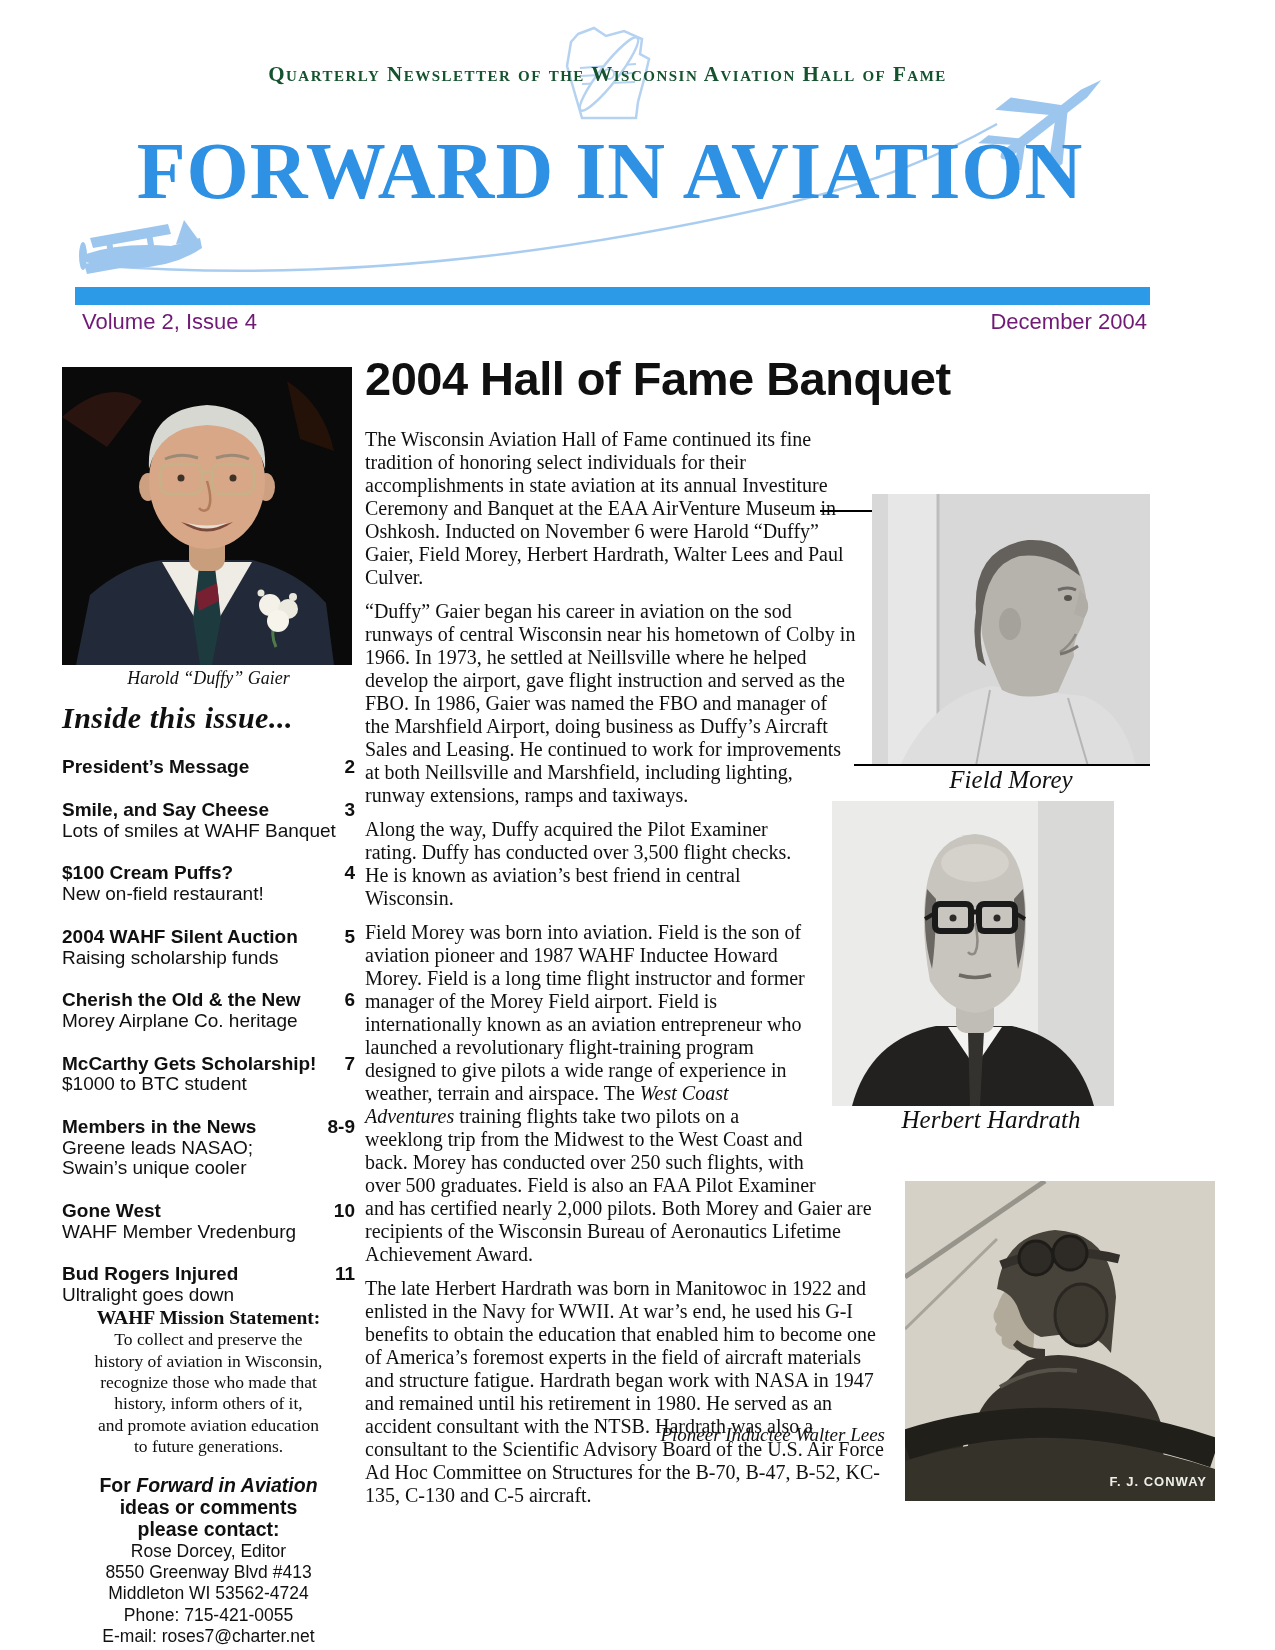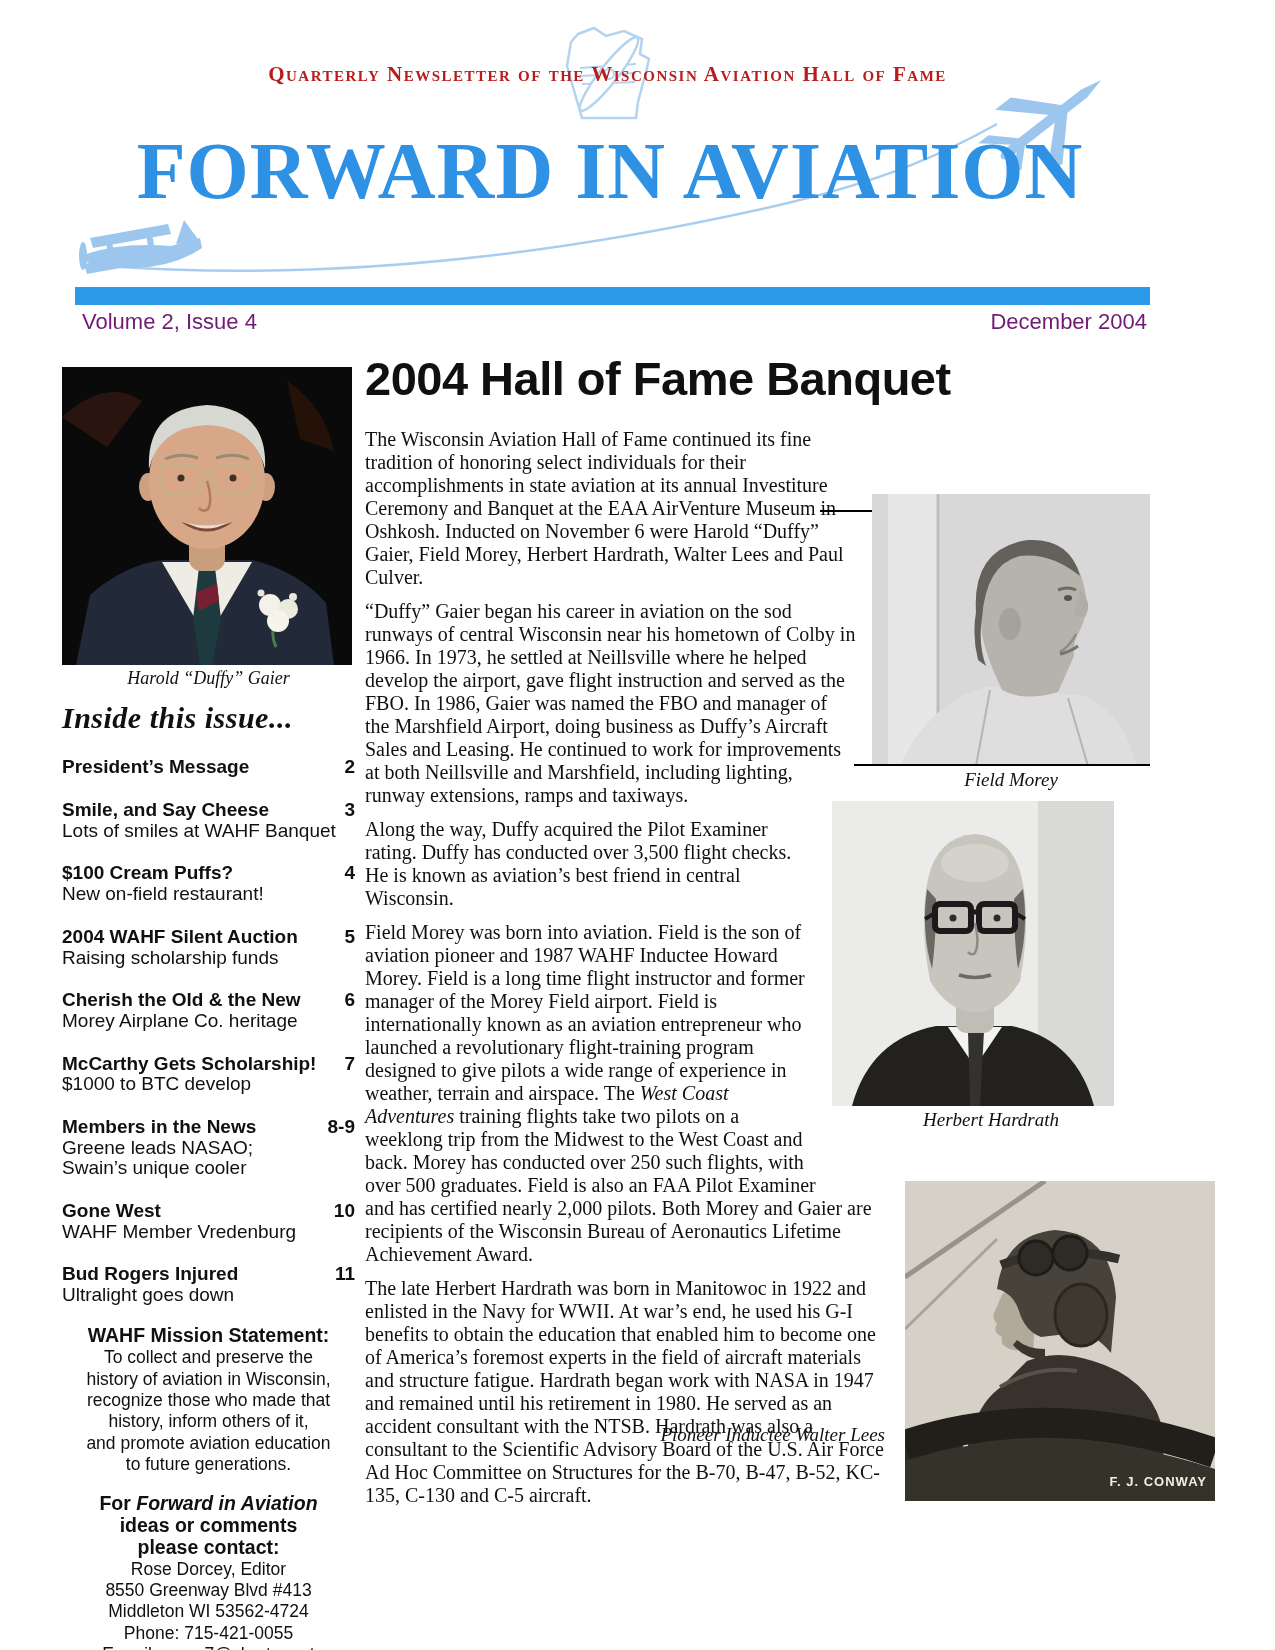--- a/index.html
+++ b/index.html
@@ -3,21 +3,21 @@
 <meta charset="utf-8">
 <style>
   html,body{margin:0;padding:0;background:#9a9a9a;}
   .page{width:1275px;height:1650px;background:#ffffff;position:relative;margin:0 auto;
         overflow:hidden;font-family:"Liberation Serif",serif;color:#101010;}
 
   
   .wi-logo{position:absolute;left:548px;top:24px;z-index:1;}
   .tagline{position:absolute;left:0;right:60px;top:62px;text-align:center;z-index:2;
            font-family:"Liberation Serif",serif;font-variant:small-caps;font-weight:bold;
-           font-size:21px;letter-spacing:1.5px;color:#b91c1c;}
+           font-size:21px;letter-spacing:1.5px;color:#14532d;}
   .jet{position:absolute;left:972px;top:55px;z-index:2;}
   .contrail{position:absolute;left:75px;top:88px;z-index:1;pointer-events:none;}
   .main-title{position:absolute;left:0;right:55px;top:126px;text-align:center;z-index:2;
               font-family:"Liberation Serif",serif;font-weight:bold;font-size:80px;
               letter-spacing:1px;color:#2e91e3;white-space:nowrap;}
   .biplane{position:absolute;left:76px;top:208px;z-index:2;}
   .bluebar{position:absolute;left:75px;top:287px;width:1075px;height:18px;background:#2d9ae8;}
 
   .issue-line{position:absolute;left:82px;top:309px;width:1065px;display:flex;
               justify-content:space-between;font-family:"Liberation Sans",sans-serif;
@@ -25,21 +25,21 @@
 
   
   .sidebar{position:absolute;left:62px;top:367px;width:293px;}
   .photo-frame{width:290px;height:298px;}
   .photo-caption{text-align:center;font-style:italic;font-size:18px;margin-top:3px;}
   .toc-heading{font-weight:bold;font-style:italic;font-size:30px;margin-top:12px;letter-spacing:.5px;}
   .toc{font-family:"Liberation Sans",sans-serif;font-size:19px;margin-top:10px;}
   .toc-row{display:flex;justify-content:space-between;font-weight:bold;line-height:1.1;margin-top:22px;}
   .toc-page{font-weight:bold;margin-left:8px;white-space:nowrap;}
   .toc-sub{line-height:1.08;white-space:pre-line;}
-  .mission{margin-top:18px;text-align:center;font-family:Liberation Sans, sans-serif;
+  .mission{text-align:center;font-family:Liberation Serif, serif;
            font-size:17.5px;line-height:1.22;}
   .mission-heading{font-weight:bold;font-size:19.5px;}
   .mission-body{white-space:pre-line;}
   .contact{margin-top:16px;text-align:center;font-family:"Liberation Sans",sans-serif;
            font-size:17.5px;line-height:1.22;}
   .contact-heading{font-weight:bold;font-size:19.5px;line-height:1.15;}
   .footer-note{margin-top:14px;text-align:center;font-family:"Liberation Sans",sans-serif;
                font-size:17.5px;line-height:1.22;white-space:pre-line;}
 
   
@@ -48,21 +48,21 @@
             line-height:1.0;letter-spacing:-.5px;}
   .subheadline{font-family:"Liberation Sans",sans-serif;font-weight:bold;font-size:33px;
                line-height:1.05;margin-top:9px;}
   .article-body{margin-top:26px;font-size:20px;line-height:23px;}
   .article-body p{margin:0 0 11px 0;}
   .continued-line{margin-top:0;}
 
   figure{margin:0;padding:0;}
   .fig{float:right;clear:right;}
   .fig-img{position:relative;}
-  .fig-caption{text-align:center;font-style:italic;font-size:19px;margin-top:2px;}
+  .fig-caption{text-align:center;font-style:italic;font-size:25px;margin-top:2px;}
   .fig-morey{width:278px;margin:66px 0 10px 16px;}
   .fig-morey .tick{position:absolute;left:-52px;top:16px;width:52px;border-top:2px solid #000;}
   .fig-morey .underline{position:absolute;left:-18px;right:0;bottom:0;border-top:2px solid #000;}
   .fig-hardrath{width:318px;margin:0 0 50px 16px;}
   .fig-lees{width:310px;margin:0 -65px 0 16px;position:relative;}
   .lees-caption{position:absolute;left:-282px;bottom:55px;width:262px;text-align:right;
                 font-style:italic;font-size:19px;}
   .watermark{position:absolute;right:8px;bottom:8px;color:#efefea;
              font-family:"Liberation Sans",sans-serif;font-size:13px;font-weight:bold;
              letter-spacing:1px;}
@@ -185,21 +185,21 @@
       <div class="toc-sub">Raising scholarship funds</div>
       <div class="toc-row">
         <span>Cherish the Old &amp; the New</span>
         <span class="toc-page">6</span>
       </div>
       <div class="toc-sub">Morey Airplane Co. heritage</div>
       <div class="toc-row">
         <span>McCarthy Gets Scholarship!</span>
         <span class="toc-page">7</span>
       </div>
-      <div class="toc-sub">$1000 to BTC develop</div>
+      <div class="toc-sub">$1000 to BTC student</div>
       <div class="toc-row">
         <span>Members in the News</span>
         <span class="toc-page">8-9</span>
       </div>
       <div class="toc-sub">Greene leads NASAO;
 Swain’s unique cooler</div>
       <div class="toc-row">
         <span>Gone West</span>
         <span class="toc-page">10</span>
       </div>

